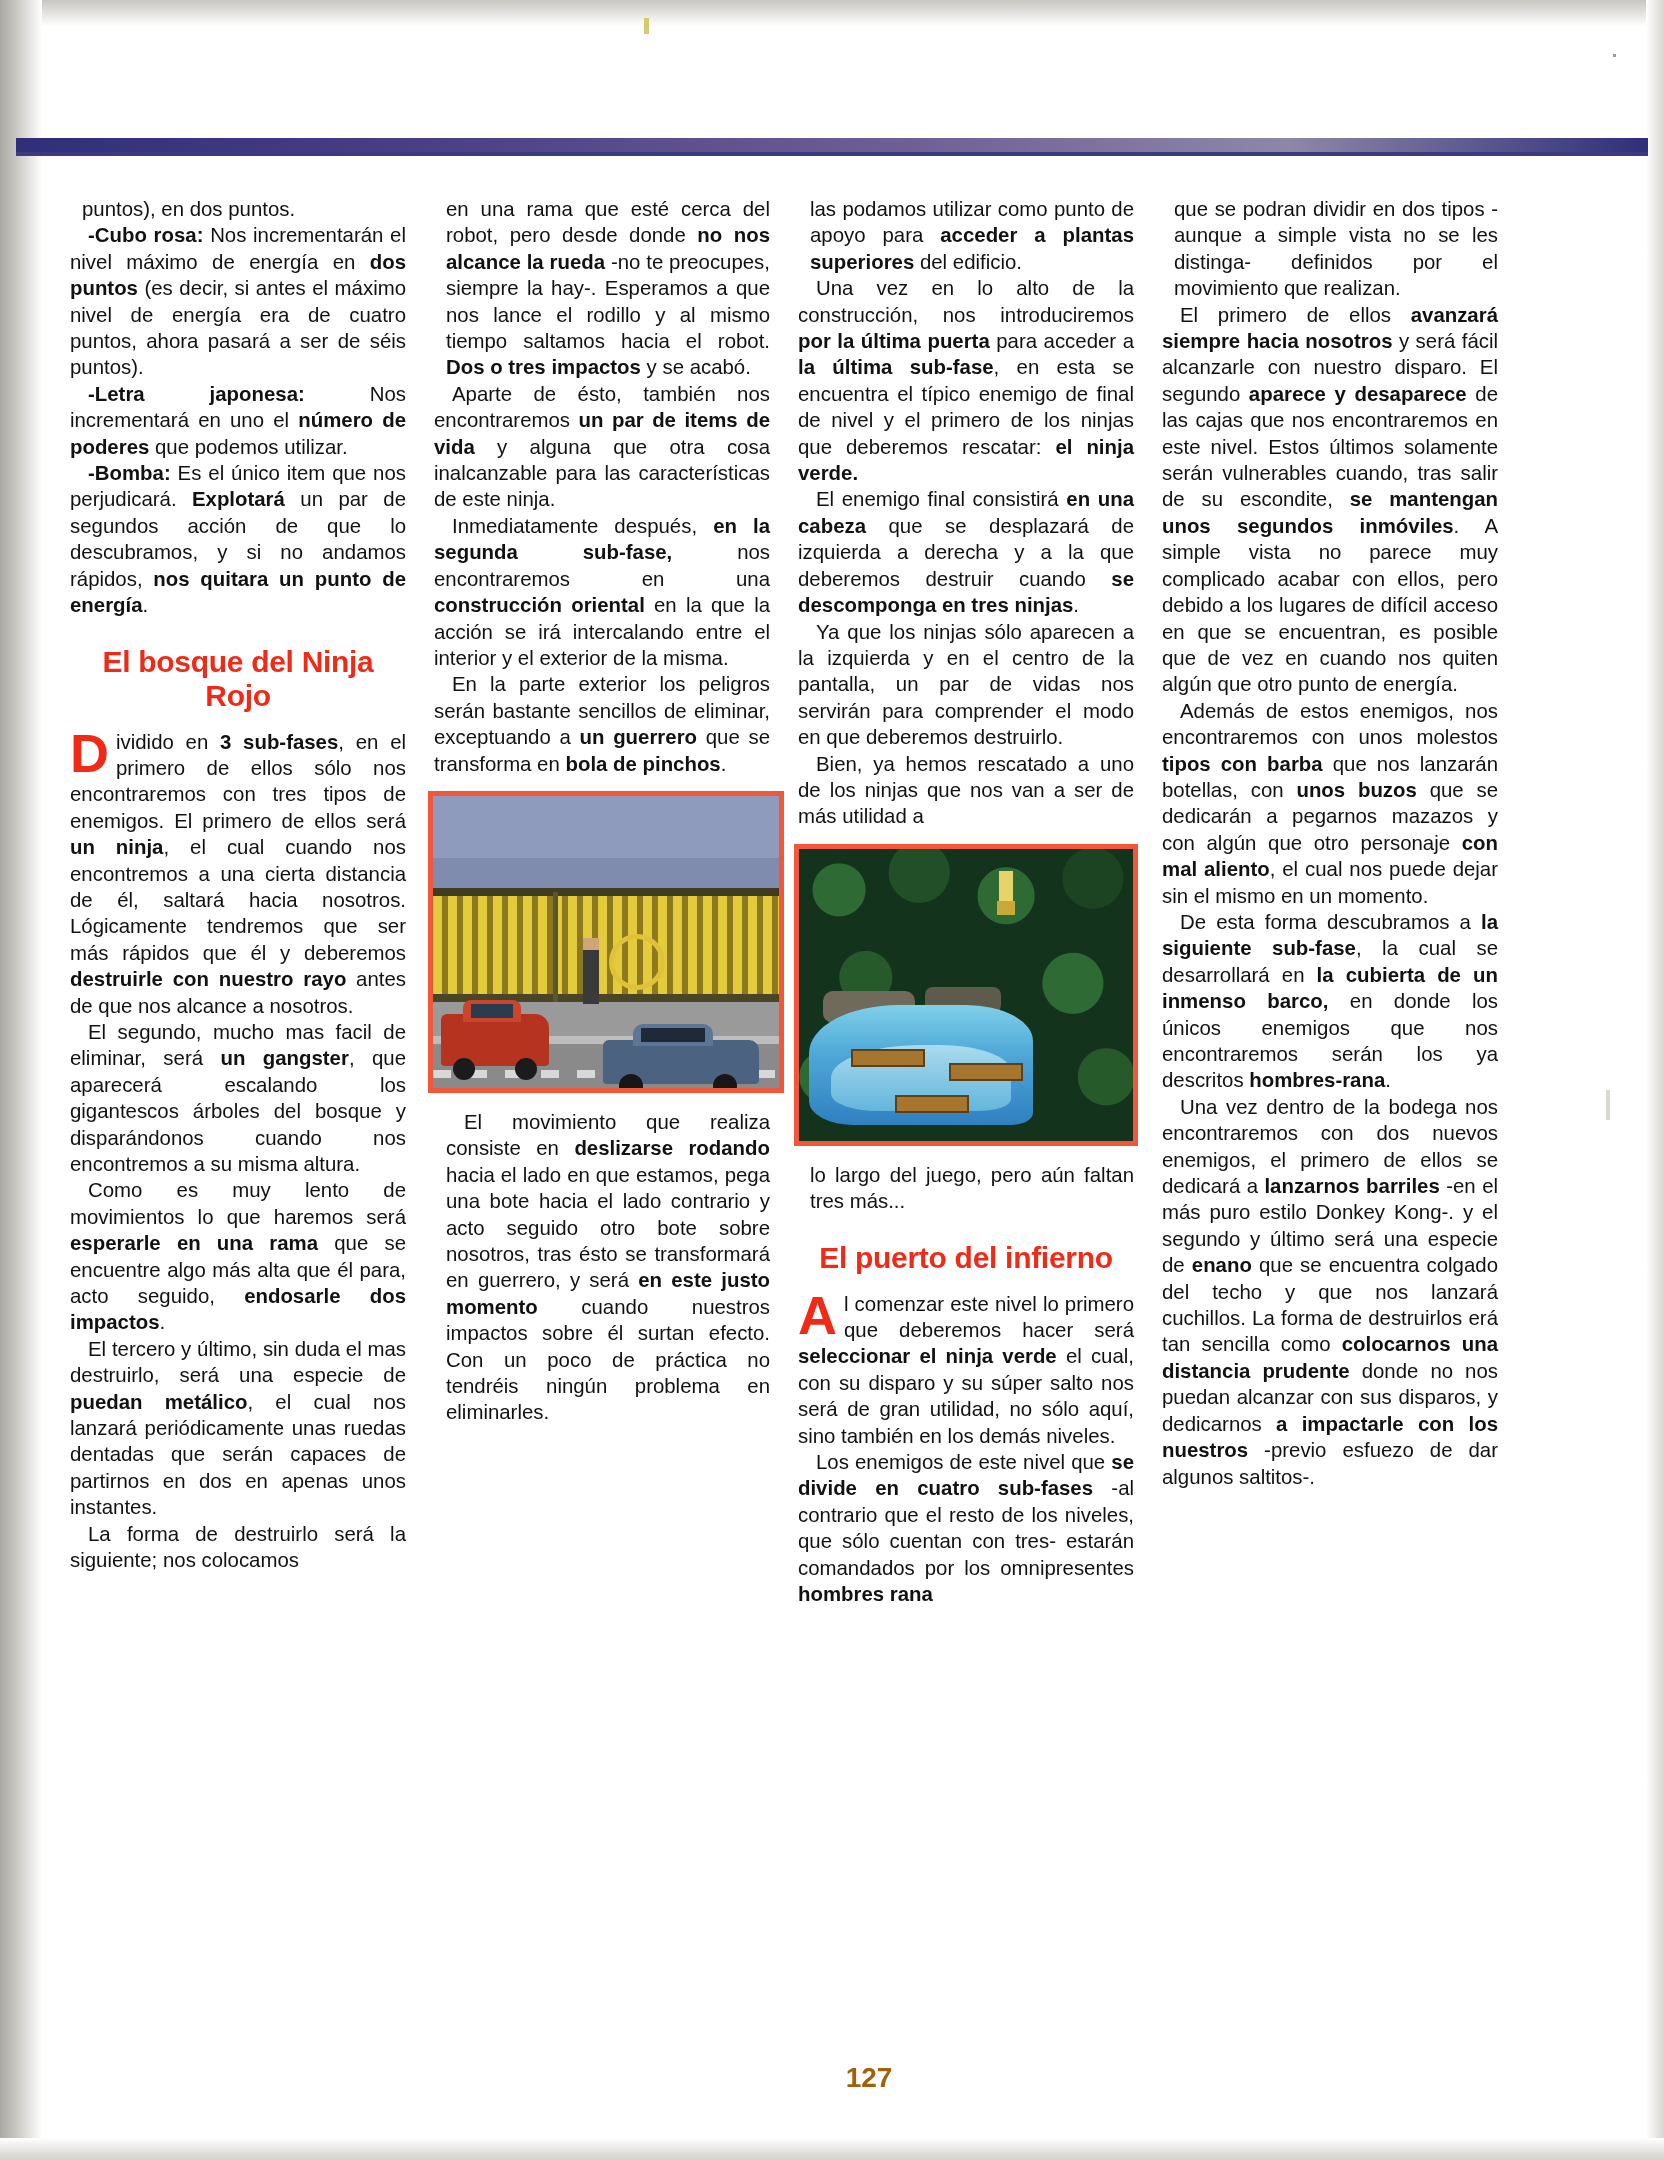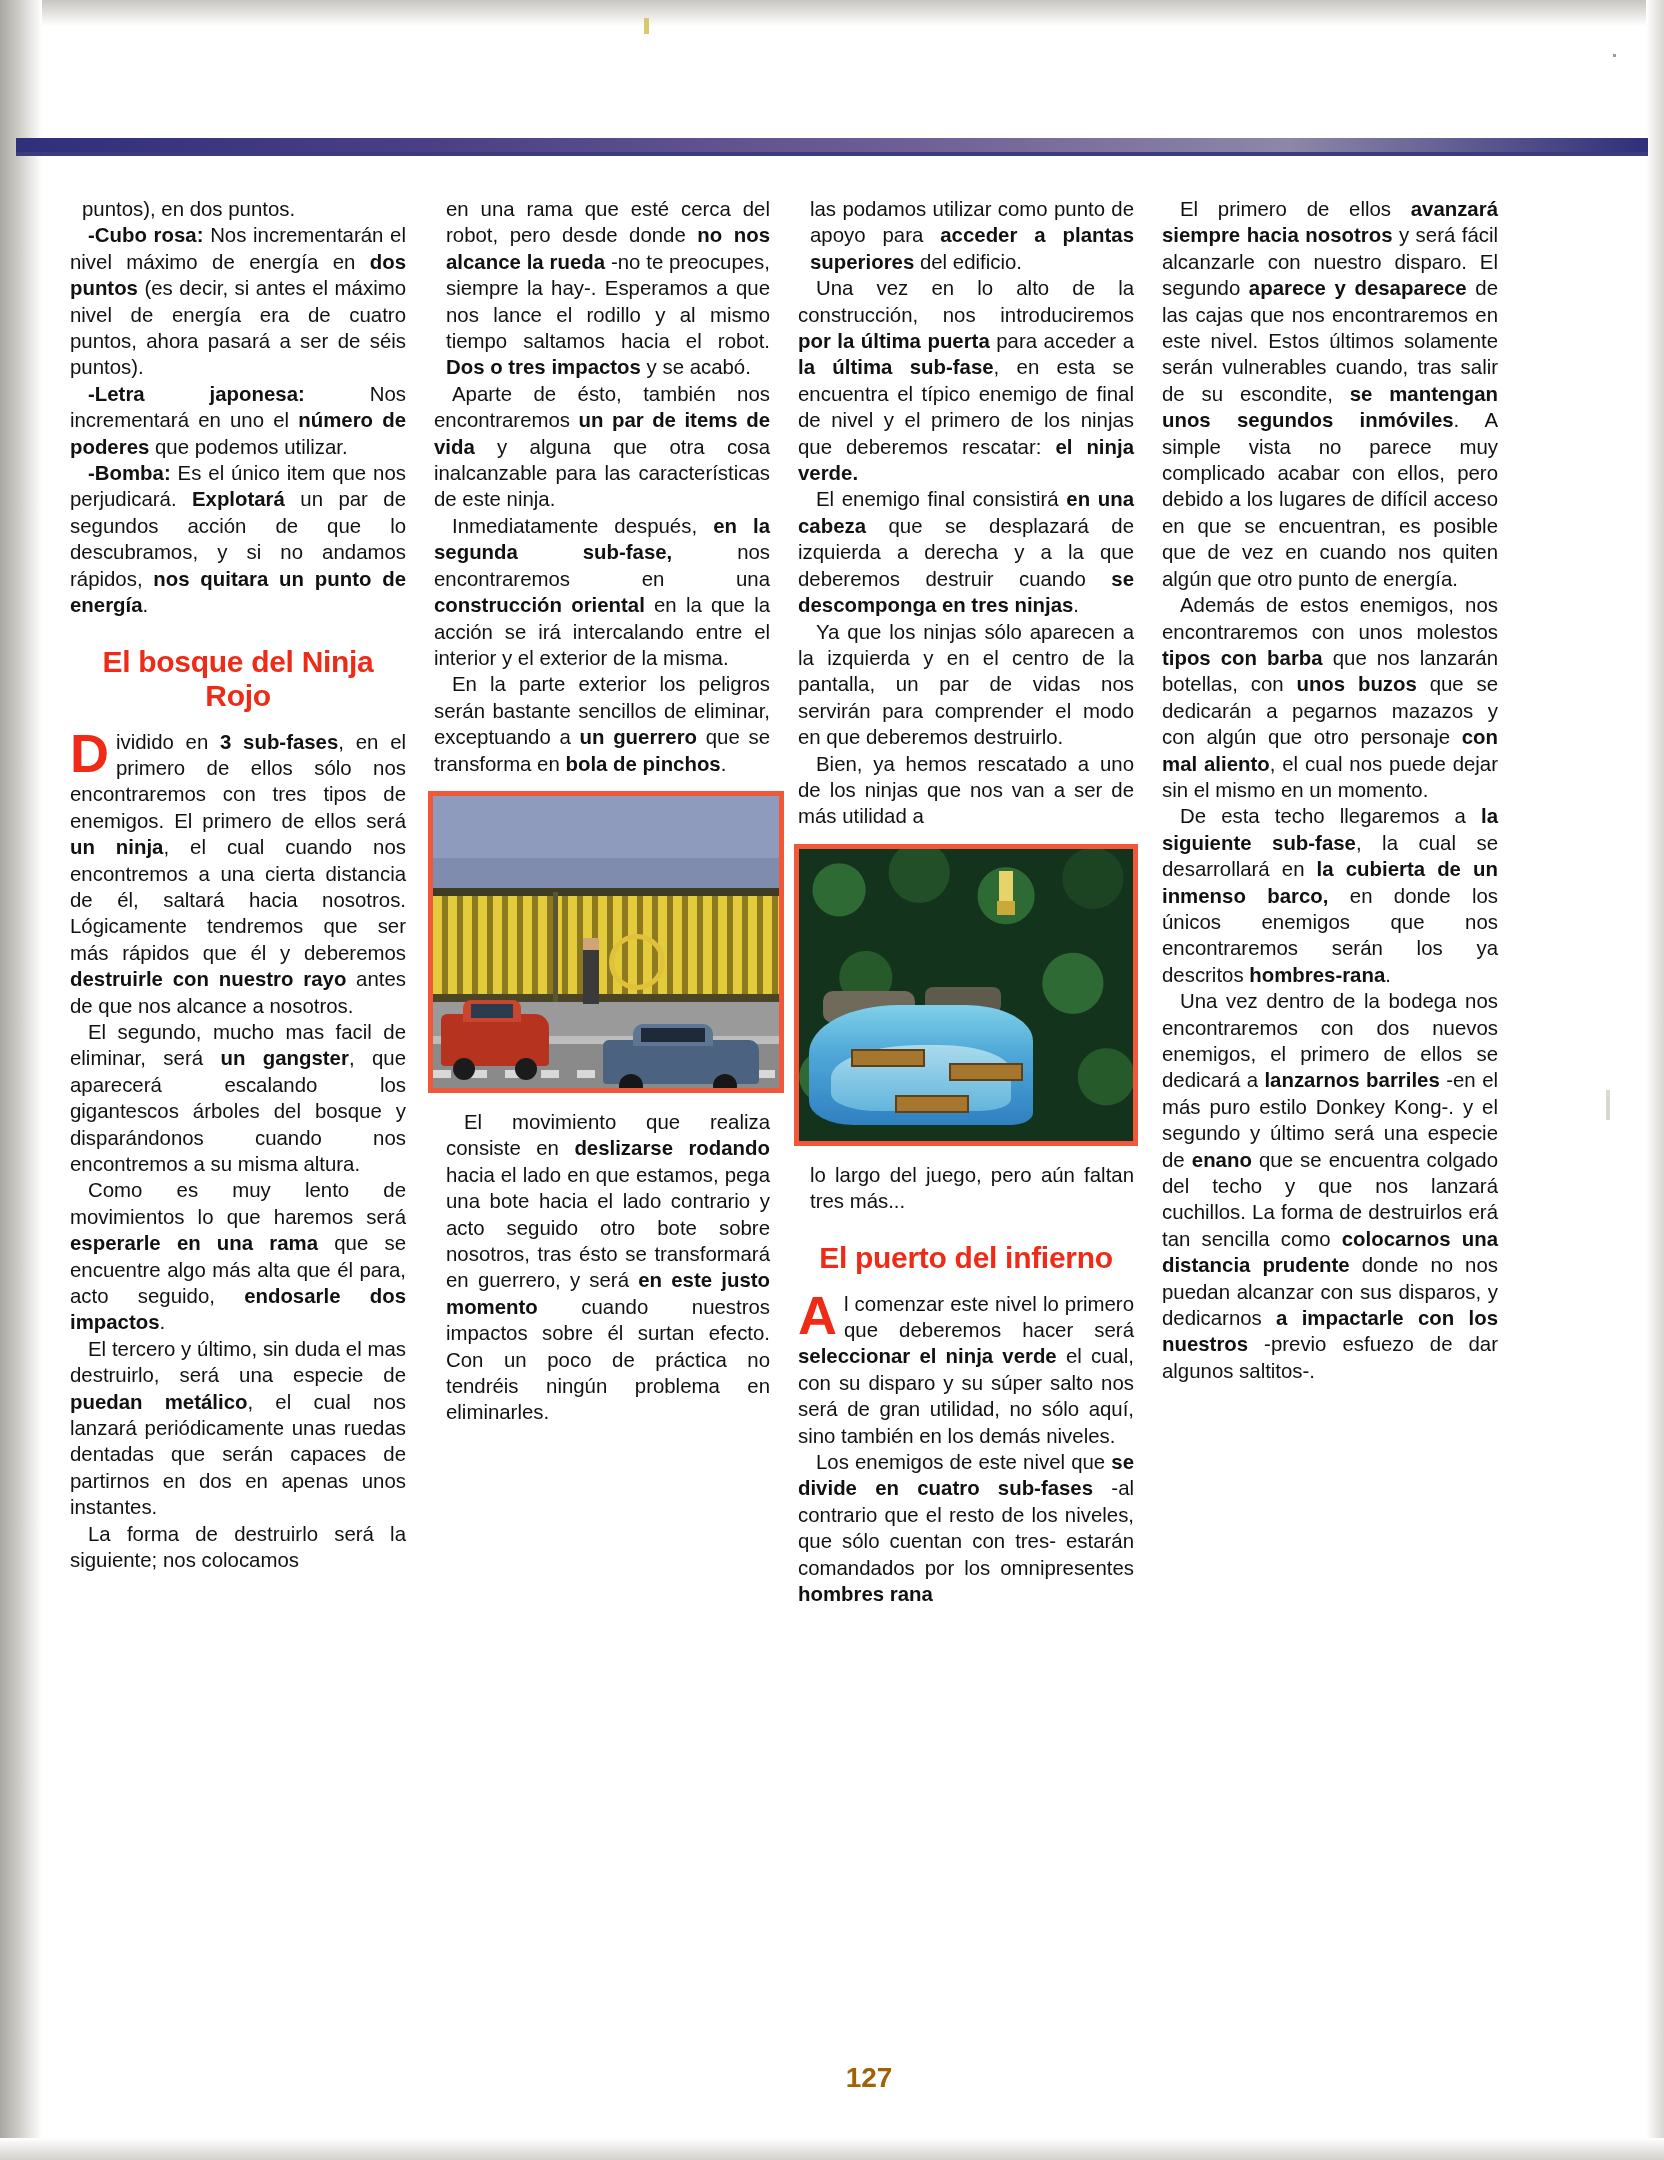--- a/index.html
+++ b/index.html
@@ -320,23 +320,24 @@
       <p class="noindent"><span>lo largo del juego, pero aún faltan tres más...</span></p>
 
       <h2 class="section-title">El puerto del infierno</h2>
 
       <p class="dropcap-para"><span class="dropcap">A</span><span>l comenzar este nivel lo primero que deberemos hacer será </span><b>seleccionar el ninja verde</b><span> el cual, con su disparo y su súper salto nos será de gran utilidad, no sólo aquí, sino también en los demás niveles.</span></p>
 
       <p><span>Los enemigos de este nivel que </span><b>se divide en cuatro sub-fases</b><span> -al contrario que el resto de los niveles, que sólo cuentan con tres- estarán comandados por los omnipresentes </span><b>hombres rana</b></p>
     </div>
 
     <div class="col">
+      <p class="noindent"><span>que se podran dividir en dos tipos -aunque a simple vista no se les distinga- definidos por el movimiento que realizan.</span></p>
       <p><span>El primero de ellos </span><b>avanzará siempre hacia nosotros</b><span> y será fácil alcanzarle con nuestro disparo. El segundo </span><b>aparece y desaparece</b><span> de las cajas que nos encontraremos en este nivel. Estos últimos solamente serán vulnerables cuando, tras salir de su escondite, </span><b>se mantengan unos segundos inmóviles</b><span>. A simple vista no parece muy complicado acabar con ellos, pero debido a los lugares de difícil acceso en que se encuentran, es posible que de vez en cuando nos quiten algún que otro punto de energía.</span></p>
       <p><span>Además de estos enemigos, nos encontraremos con unos molestos </span><b>tipos con barba</b><span> que nos lanzarán botellas, con </span><b>unos buzos</b><span> que se dedicarán a pegarnos mazazos y con algún que otro personaje </span><b>con mal aliento</b><span>, el cual nos puede dejar sin el mismo en un momento.</span></p>
-      <p><span>De esta techo llegaremos a </span><b>la siguiente sub-fase</b><span>, la cual se desarrollará en </span><b>la cubierta de un inmenso barco,</b><span> en donde los únicos enemigos que nos encontraremos serán los ya descritos </span><b>hombres-rana</b><span>.</span></p>
+      <p><span>De esta forma descubramos a </span><b>la siguiente sub-fase</b><span>, la cual se desarrollará en </span><b>la cubierta de un inmenso barco,</b><span> en donde los únicos enemigos que nos encontraremos serán los ya descritos </span><b>hombres-rana</b><span>.</span></p>
       <p><span>Una vez dentro de la bodega nos encontraremos con dos nuevos enemigos, el primero de ellos se dedicará a </span><b>lanzarnos barriles</b><span> -en el más puro estilo Donkey Kong-. y el segundo y último será una especie de </span><b>enano</b><span> que se encuentra colgado del techo y que nos lanzará cuchillos. La forma de destruirlos erá tan sencilla como </span><b>colocarnos una distancia prudente</b><span> donde no nos puedan alcanzar con sus disparos, y dedicarnos </span><b>a impactarle con los nuestros</b><span> -previo esfuezo de dar algunos saltitos-.</span></p>
     </div>
 
   </div>
 
   <div class="folio">127</div>
 
 </div>
 
 </body></html>

